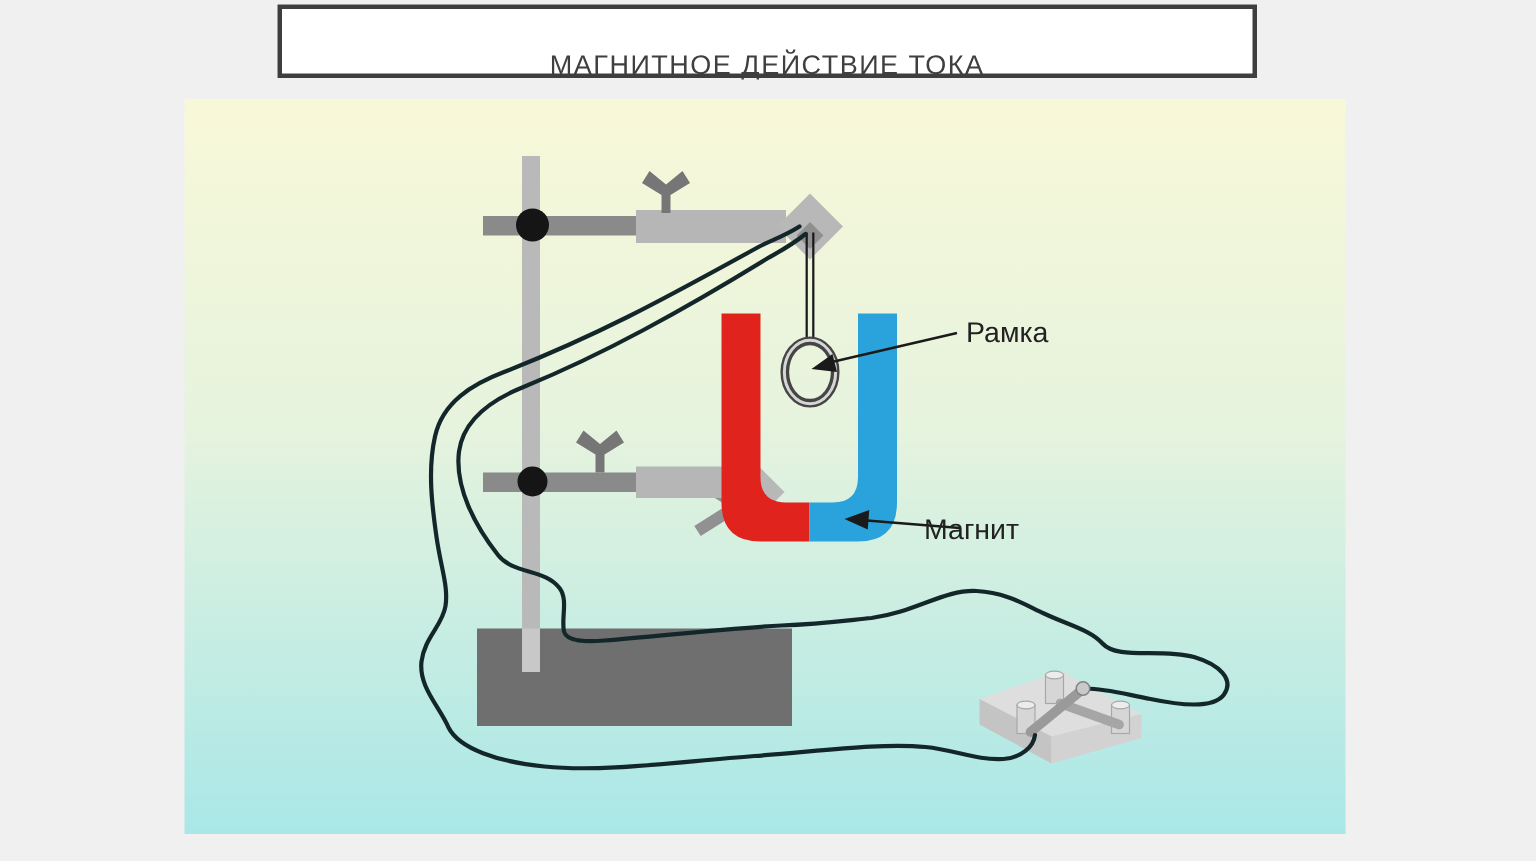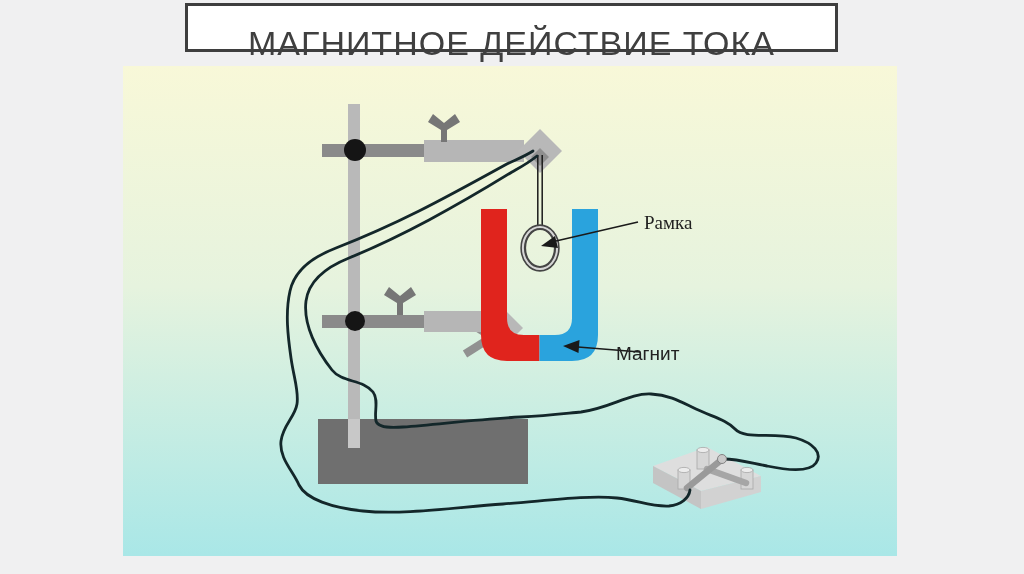--- a/index.html
+++ b/index.html
@@ -22,34 +22,34 @@
   .slide{
     position:relative;width:1024px;height:574px;overflow:hidden;
     background:var(--page-background);
   }
   .title-box{
     position:absolute;left:185px;top:3px;width:653px;height:49px;
     box-sizing:border-box;border:3px solid var(--title-border);
     background:#ffffff;display:flex;align-items:center;justify-content:center;
   }
   .title-box span{
-    font-size:34px;letter-spacing:1px;color:var(--title-text);
+    font-size:18px;letter-spacing:1px;color:var(--title-text);
     white-space:nowrap;
     margin-top:32px;
   }
   .illustration{
     position:absolute;left:123px;top:66px;width:774px;height:490px;
     background:linear-gradient(180deg,var(--background-top) 0%,var(--background-middle) 45%,var(--background-bottom) 100%);
   }
   .illustration svg{position:absolute;left:0;top:0;}
   .diagram-label{
     position:absolute;font-size:19px;color:var(--label-text);
     white-space:nowrap;line-height:22px;
   }
-  .label-ramka{left:644px;top:212px;font-family:Liberation Serif, serif;}
+  .label-ramka{left:644px;top:212px;}
   .label-magnit{left:616px;top:343px;}
 </style>
 </head>
 <body>
 
 <div class="slide">
 
   <div class="title-box">
     <span>МАГНИТНОЕ ДЕЙСТВИЕ ТОКА</span>
   </div>

